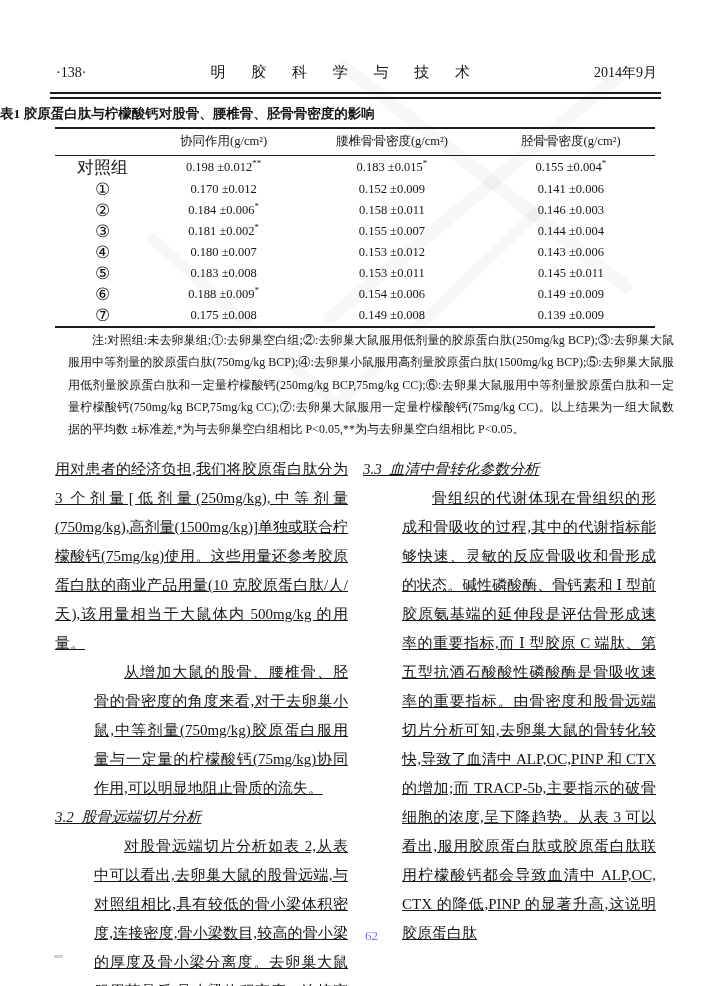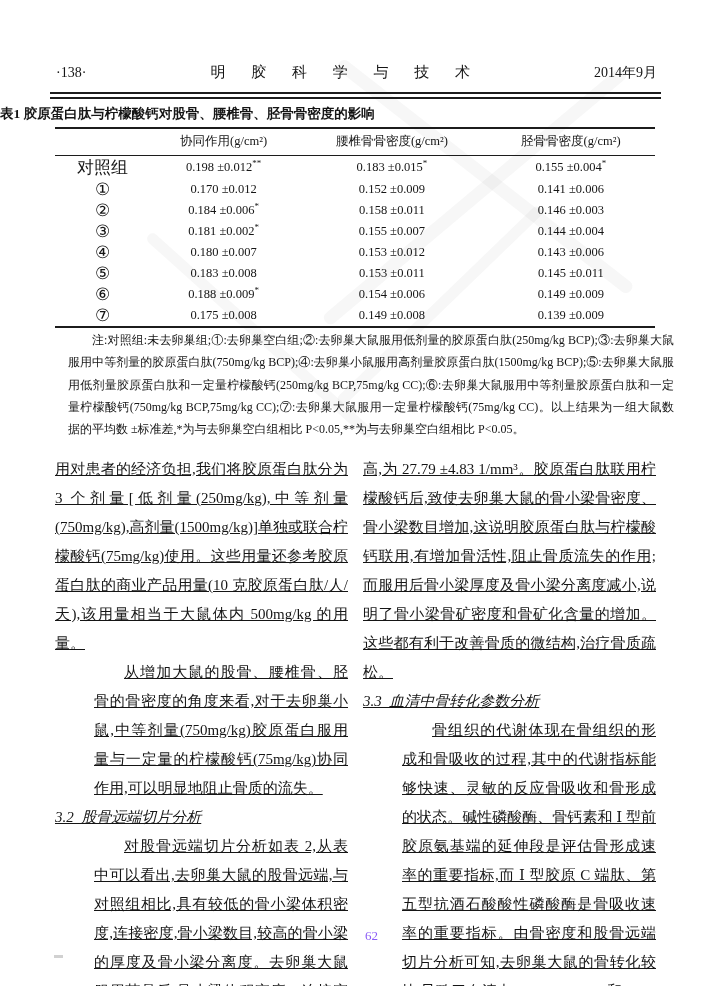--- a/index.html
+++ b/index.html
@@ -174,21 +174,20 @@
   <div class="table-note">注:对照组:未去卵巢组;①:去卵巢空白组;②:去卵巢大鼠服用低剂量的胶原蛋白肽(250mg/kg BCP);③:去卵巢大鼠服用中等剂量的胶原蛋白肽(750mg/kg BCP);④:去卵巢小鼠服用高剂量胶原蛋白肽(1500mg/kg BCP);⑤:去卵巢大鼠服用低剂量胶原蛋白肽和一定量柠檬酸钙(250mg/kg BCP,75mg/kg CC);⑥:去卵巢大鼠服用中等剂量胶原蛋白肽和一定量柠檬酸钙(750mg/kg BCP,75mg/kg CC);⑦:去卵巢大鼠服用一定量柠檬酸钙(75mg/kg CC)。以上结果为一组大鼠数据的平均数 ±标准差,*为与去卵巢空白组相比 P&lt;0.05,**为与去卵巢空白组相比 P&lt;0.05。</div>
 
   <div class="body-columns">
     <div class="col">
       <p>用对患者的经济负担,我们将胶原蛋白肽分为3 个剂量[低剂量(250mg/kg),中等剂量(750mg/kg),高剂量(1500mg/kg)]单独或联合柠檬酸钙(75mg/kg)使用。这些用量还参考胶原蛋白肽的商业产品用量(10 克胶原蛋白肽/人/天),该用量相当于大鼠体内 500mg/kg 的用量。</p>
       <p class="indent">从增加大鼠的股骨、腰椎骨、胫骨的骨密度的角度来看,对于去卵巢小鼠,中等剂量(750mg/kg)胶原蛋白服用量与一定量的柠檬酸钙(75mg/kg)协同作用,可以明显地阻止骨质的流失。</p>
       <p class="section-heading">3.2  股骨远端切片分析</p>
       <p class="indent">对股骨远端切片分析如表 2,从表中可以看出,去卵巢大鼠的股骨远端,与对照组相比,具有较低的骨小梁体积密度,连接密度,骨小梁数目,较高的骨小梁的厚度及骨小梁分离度。去卵巢大鼠服用药品后,骨小梁体积密度、连接密度、骨小梁数目增加,骨小梁厚度、骨小梁分离度减小,这一现象在胶原蛋白肽与柠檬酸钙联用时,尤为明显。与单纯服用柠檬酸钙相比,服用胶原蛋白肽后,骨连接密度较</p>
     </div>
     <div class="col">
-      <p>高,为 27.79 ±4.83 1/mm³。胶原蛋白肽联用柠檬酸钙后,致使去卵巢大鼠的骨小梁骨密度、骨小梁数目增加,这说明胶原蛋白肽与柠檬酸钙联用,有增加骨活性,阻止骨质流失的作用;而服用后骨小梁厚度及骨小梁分离度减小,说明了骨小梁骨矿密度和骨矿化含量的增加。这些都有利于改善骨质的微结构,治疗骨质疏松。</p>
       <p class="section-heading">3.3  血清中骨转化参数分析</p>
       <p class="indent">骨组织的代谢体现在骨组织的形成和骨吸收的过程,其中的代谢指标能够快速、灵敏的反应骨吸收和骨形成的状态。碱性磷酸酶、骨钙素和 Ⅰ 型前胶原氨基端的延伸段是评估骨形成速率的重要指标,而 Ⅰ 型胶原 C 端肽、第五型抗酒石酸酸性磷酸酶是骨吸收速率的重要指标。由骨密度和股骨远端切片分析可知,去卵巢大鼠的骨转化较快,导致了血清中 ALP,OC,PINP 和 CTX 的增加;而 TRACP-5b,主要指示的破骨细胞的浓度,呈下降趋势。从表 3 可以看出,服用胶原蛋白肽或胶原蛋白肽联用柠檬酸钙都会导致血清中 ALP,OC, CTX 的降低,PINP 的显著升高,这说明胶原蛋白肽</p>
     </div>
   </div>
 
   <div class="page-number">62</div>
   <div class="stray-mark"></div>
 </div>
 
 </body></html>

